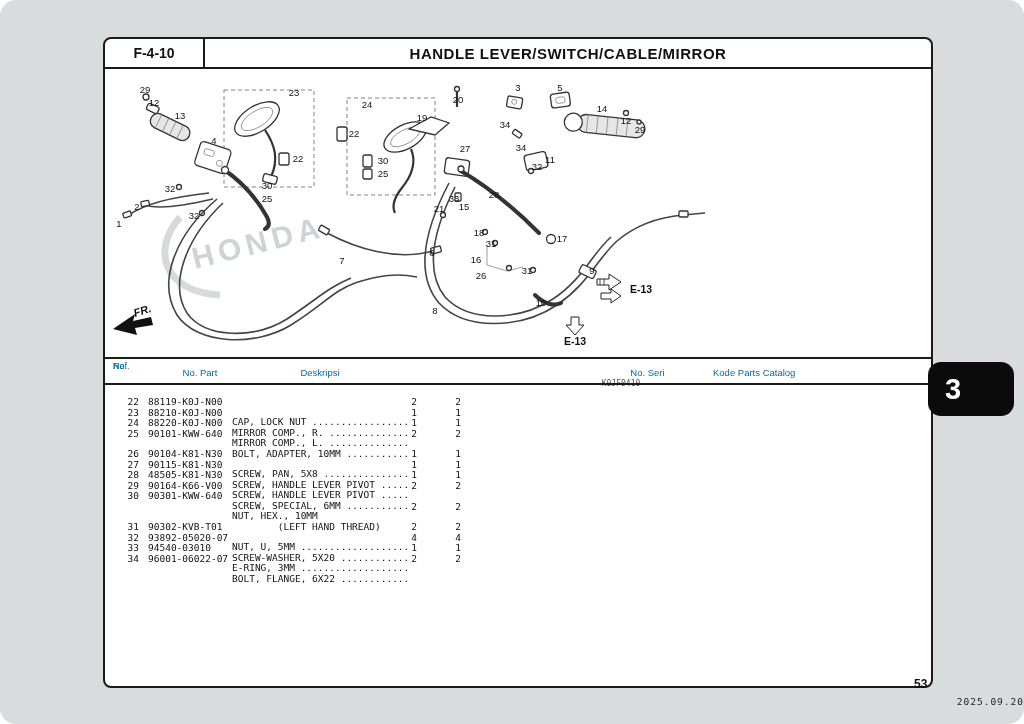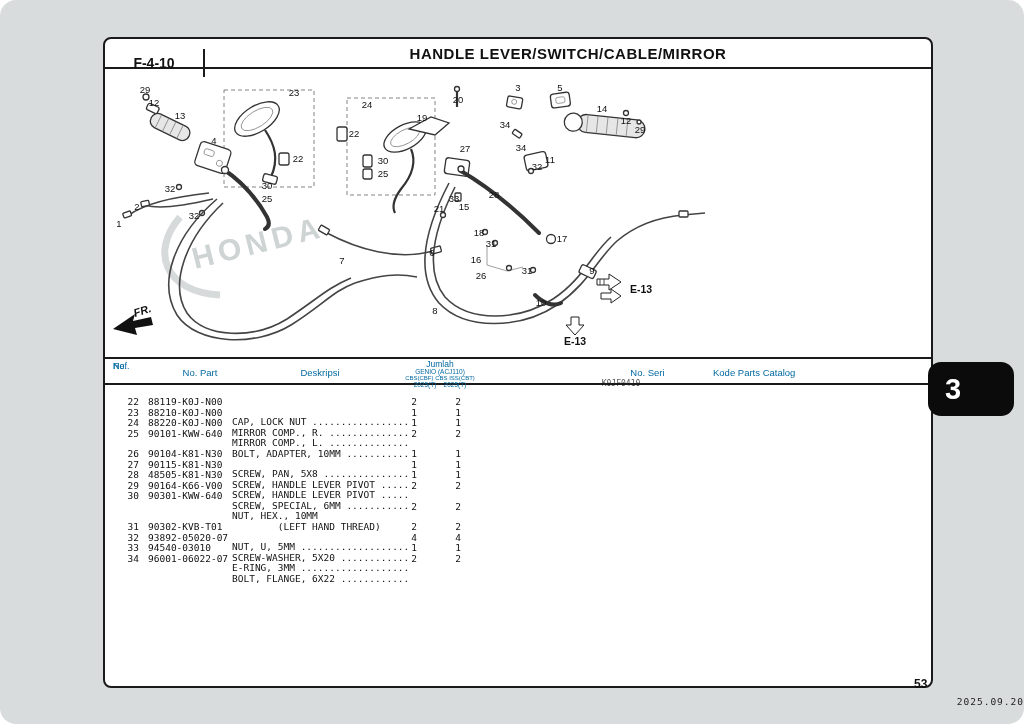--- a/index.html
+++ b/index.html
@@ -1,20 +1,20 @@
 <!DOCTYPE html>
 <html><head>
 <meta charset="utf-8">
 <style>
   html,body{margin:0;padding:0;background:#fff;}
   body{width:1024px;height:724px;font-family:"Liberation Sans",sans-serif;}
   .page{position:relative;width:1024px;height:724px;background:#d9dcdc;border-radius:16px;overflow:hidden;}
   .content{position:absolute;left:103px;top:37px;width:830px;height:651px;background:#ffffff;border:2px solid #1a1a1a;border-radius:8px;box-sizing:border-box;}
   .pc-header{position:absolute;left:0;top:0;width:100%;height:28px;border-bottom:2px solid #1a1a1a;}
-  .pc-code{position:absolute;left:0;top:10px;width:100px;height:100%;border-right:2px solid #1a1a1a;display:flex;align-items:center;justify-content:center;font-weight:bold;font-size:14px;color:#111;box-sizing:border-box;}
+  .pc-code{position:absolute;left:0;top:0;width:100px;height:100%;border-right:2px solid #1a1a1a;display:flex;align-items:center;justify-content:center;font-weight:bold;font-size:14px;color:#111;box-sizing:border-box;}
   .pc-title{position:absolute;left:100px;right:0;top:0;height:100%;display:flex;align-items:center;justify-content:center;font-weight:bold;font-size:15px;letter-spacing:.5px;color:#111;}
   .diagram{position:absolute;left:0;top:28px;width:826px;height:290px;}
   .dsvg{position:absolute;left:0;top:0;}
   .callouts{position:absolute;left:0;top:0;width:100%;height:100%;}
   .callout{position:absolute;transform:translate(-50%,-50%);font-size:9.5px;color:#111;white-space:nowrap;}
   .callout.bold{font-weight:bold;font-size:10.5px;}
   .callout.small{font-size:8px;color:#555;font-family:"DejaVu Sans Mono",monospace;}
   .dash{fill:none;stroke:#666;stroke-width:0.8;stroke-dasharray:4 3;}
   .part{fill:#fff;stroke:#333;stroke-width:1.3;}
   .grip{fill:#e6e6e6;stroke:#333;stroke-width:1.3;}
@@ -258,26 +258,20 @@
         </div>
     </div>
 
     <div class="thead">
       <div class="h-ref">
         <div>No.</div>
         <div>Ref.</div>
       </div>
       <span class="h-part">No. Part</span>
       <span class="h-desc">Deskripsi</span>
-      <div class="h-qty">
-        <span class="l1">Jumlah</span>
-        <span class="l2">GENIO (ACJ110)</span>
-        <span class="l3">CBS(CBF) CBS ISS(CBT)</span>
-        <span class="l4">2025(T)    2025(T)</span>
-      </div>
       <span class="h-seri">No. Seri</span>
       <span class="h-cat">Kode Parts Catalog</span>
     </div>
 
     <div class="tbody">
         <div class="trow">
           <span class="c-ref">22</span>
           <span class="c-part">88119-K0J-N00</span>
           <span class="c-desc">CAP, LOCK NUT .................</span>
           <span class="c-q1">2</span>

